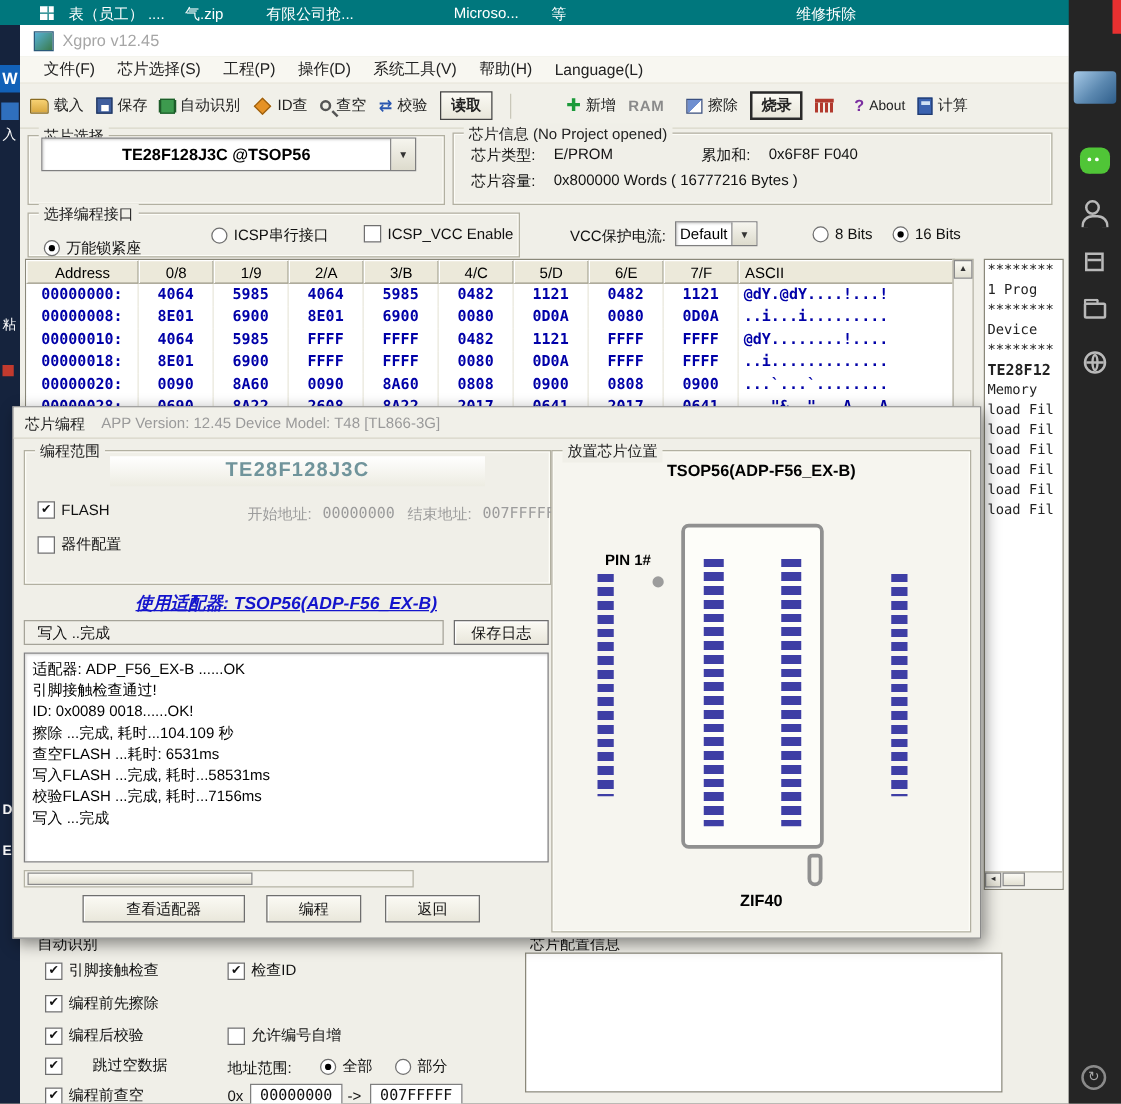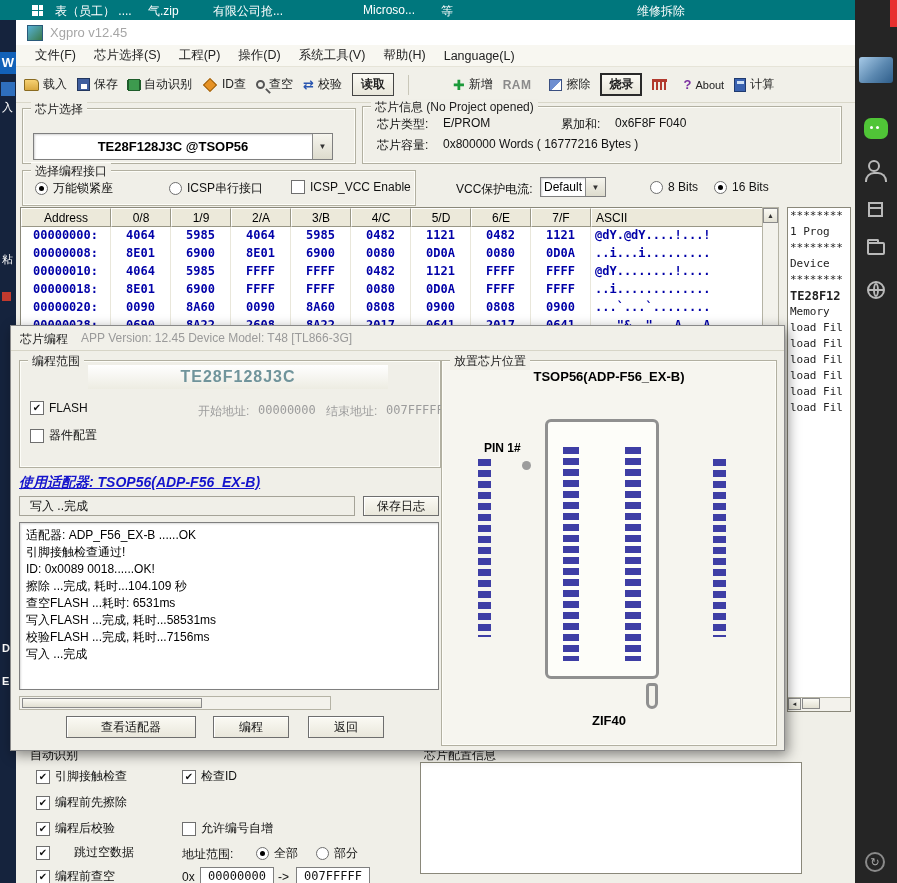--- a/index.html
+++ b/index.html
@@ -86,21 +86,21 @@
   .cfg-panel{position:absolute;left:404px;top:742px;width:382px;height:112px;background:#fff;border:1px solid #8a887a;box-sizing:border-box;}
   .sec-label{position:absolute;font-size:12px;color:#111;white-space:nowrap;}
 
   
   .dialog{left:10px;top:325px;width:773px;height:424px;background:#f0efe8;border:1px solid #8a8a8a;box-shadow:3px 4px 12px rgba(0,0,0,.45);z-index:30;}
   .dlg-top{position:absolute;left:0;top:0;width:100%;height:24px;background:#f1f0e9;border-bottom:1px solid #d7d5c7;}
   .dlg-title{position:absolute;left:9px;top:5px;font-size:12px;color:#222;}
   .dlg-sub{position:absolute;left:70px;top:5px;font-size:12px;color:#9a9a9a;white-space:nowrap;}
   .chip-strip{position:absolute;left:68px;top:4px;width:300px;height:24px;background:linear-gradient(#ffffff,#edece2);display:flex;align-items:center;justify-content:center;font-size:16px;font-weight:bold;letter-spacing:1px;color:#70949B;}
   .gray{color:#9c9c9c;}
-  .adapter-line{position:absolute;left:8px;top:148px;width:420px;text-align:left;font-size:14px;font-weight:bold;font-style:italic;text-decoration:underline;color:#1414CC;white-space:nowrap;}
+  .adapter-line{position:absolute;left:8px;top:148px;width:420px;text-align:center;font-size:14px;font-weight:bold;font-style:italic;text-decoration:underline;color:#1414CC;white-space:nowrap;}
   .progress-bar{position:absolute;left:8px;top:170px;width:336px;height:20px;background:#f0efe8;border:1px solid #a5a398;box-sizing:border-box;font-size:12px;color:#111;display:flex;align-items:center;padding-left:10px;}
   .dlg-log{position:absolute;left:8px;top:196px;width:420px;height:168px;background:#fff;border:1px solid #7f7f7f;box-shadow:inset 1px 1px 2px rgba(0,0,0,.15);box-sizing:border-box;padding:4px 6px;overflow:hidden;}
   .log-line{font-size:12px;line-height:17px;color:#000;white-space:pre;}
   .hscroll{position:absolute;left:8px;top:370px;width:312px;height:14px;background:#f3f2ec;border:1px solid #b5b3a5;box-sizing:border-box;}
   .hscroll .thumb{position:absolute;left:2px;top:1px;width:180px;height:10px;background:linear-gradient(#fbfaf4,#e2e0d2);border:1px solid #8a8a8a;box-sizing:border-box;}
   
   .gp-adapter{position:absolute;left:0;top:8px;width:100%;text-align:center;font-size:13px;font-weight:bold;color:#000;}
   .pin1-label{position:absolute;left:42px;top:80px;font-size:12px;font-weight:bold;color:#000;}
   .pin1-dot{position:absolute;left:80px;top:100px;width:9px;height:9px;border-radius:50%;background:#9c9c9c;}
   .socket{position:absolute;left:103px;top:58px;width:114px;height:260px;border:3px solid #909090;border-radius:6px;background:#fdfdf9;box-sizing:border-box;}
@@ -220,39 +220,39 @@
           <span style="font-size:11px;">About</span>
         </div>
       <div class="tb">
           <span class="ic ic-calc"></span>
           <span>计算</span>
         </div>
     </div>
 
     <div class="groupbox" style="left:6px;top:88px;width:332px;height:54px;">
       <span class="legend">芯片选择</span>
-      <div class="combo sunken" style="position:absolute;left:10px;top:24px;width:300px;height:27px;">
+      <div class="combo sunken" style="position:absolute;left:10px;top:1px;width:300px;height:27px;">
         <span class="val" style="font-weight:bold;">TE28F128J3C @TSOP56</span>
         <span class="dd">▼</span>
       </div>
     </div>
 
     <div class="groupbox" style="left:346px;top:86px;width:478px;height:56px;">
       <span class="legend">芯片信息 (No Project opened)</span>
       <span class="sec-label" style="left:14px;top:9px;">芯片类型:</span>
       <span class="sec-label" style="left:80px;top:9px;">E/PROM</span>
       <span class="sec-label" style="left:198px;top:9px;">累加和:</span>
       <span class="sec-label" style="left:252px;top:9px;">0x6F8F F040</span>
       <span class="sec-label" style="left:14px;top:30px;">芯片容量:</span>
       <span class="sec-label" style="left:80px;top:30px;">0x800000 Words ( 16777216 Bytes )</span>
     </div>
 
     <div class="groupbox" style="left:6px;top:150px;width:392px;height:34px;">
       <span class="legend">选择编程接口</span>
-      <div class="opt" style="position:absolute;left:12px;top:9px;text-align:center;">
+      <div class="opt" style="position:absolute;left:12px;top:19px;text-align:center;">
         <span class="radio checked"></span>
         <span>万能锁紧座</span>
       </div>
       <div class="opt" style="position:absolute;left:146px;top:9px;">
         <span class="radio"></span>
         <span>ICSP串行接口</span>
       </div>
       <div class="opt" style="position:absolute;left:268px;top:9px;">
         <span class="cb"></span>
         <span>ICSP_VCC Enable</span>

